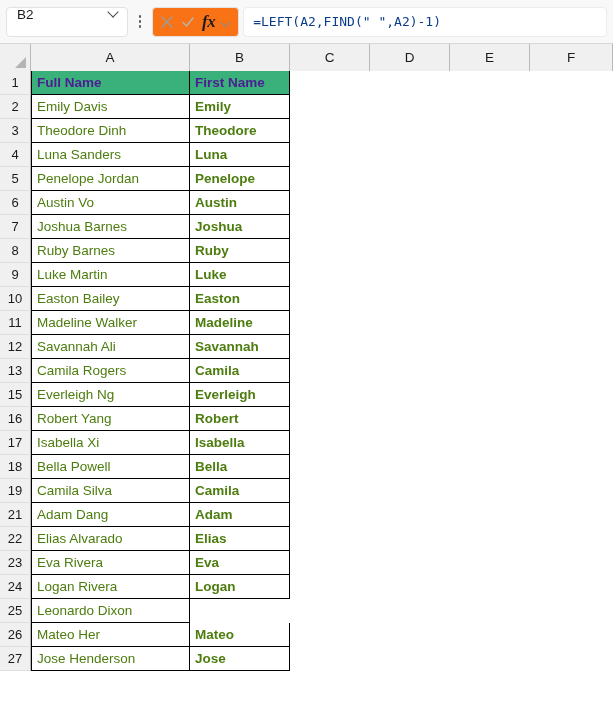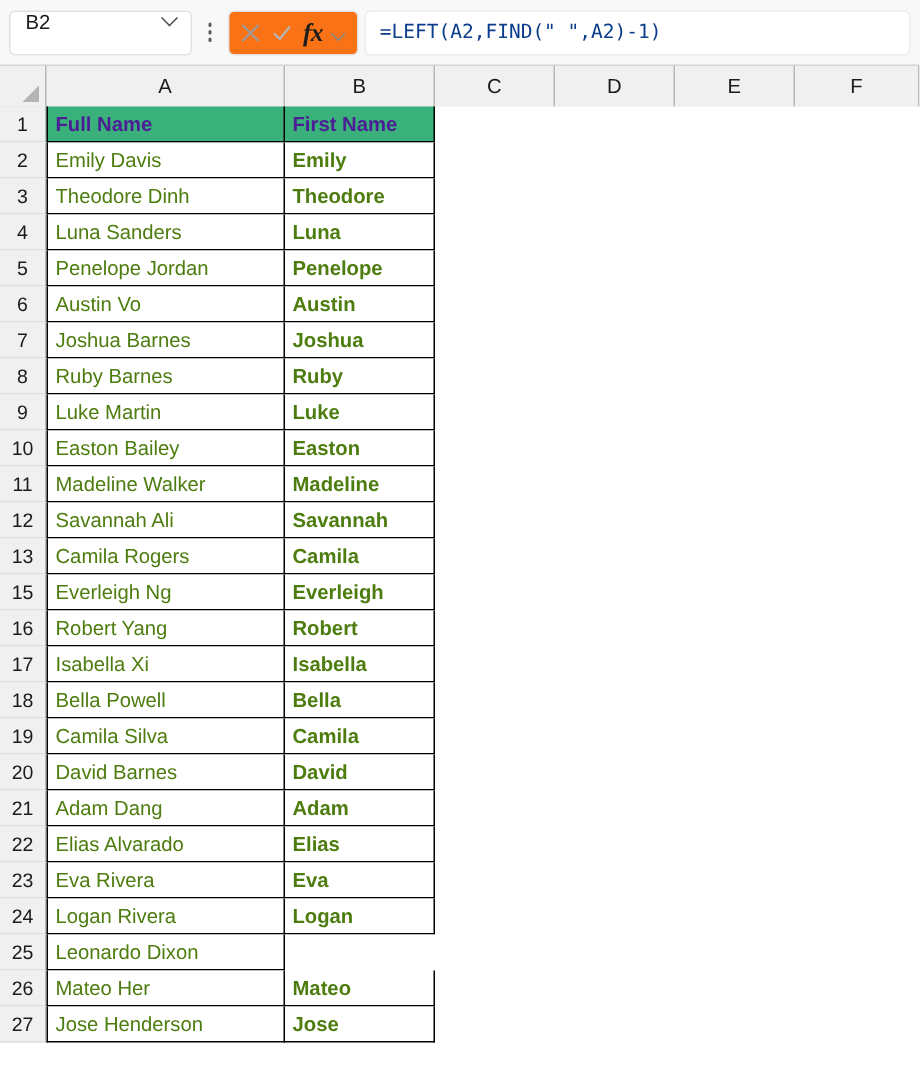--- a/index.html
+++ b/index.html
@@ -370,26 +370,20 @@
         <div class="cellB">Bella</div>
         <div class="filler"></div>
       </div>
       <div class="row">
         <div class="rowhead">19</div>
         <div class="cellA">Camila Silva</div>
         <div class="cellB">Camila</div>
         <div class="filler"></div>
       </div>
       <div class="row">
-        <div class="rowhead">20</div>
-        <div class="cellA">David Barnes</div>
-        <div class="cellB">David</div>
-        <div class="filler"></div>
-      </div>
-      <div class="row">
         <div class="rowhead">21</div>
         <div class="cellA">Adam Dang</div>
         <div class="cellB">Adam</div>
         <div class="filler"></div>
       </div>
       <div class="row">
         <div class="rowhead">22</div>
         <div class="cellA">Elias Alvarado</div>
         <div class="cellB">Elias</div>
         <div class="filler"></div>

